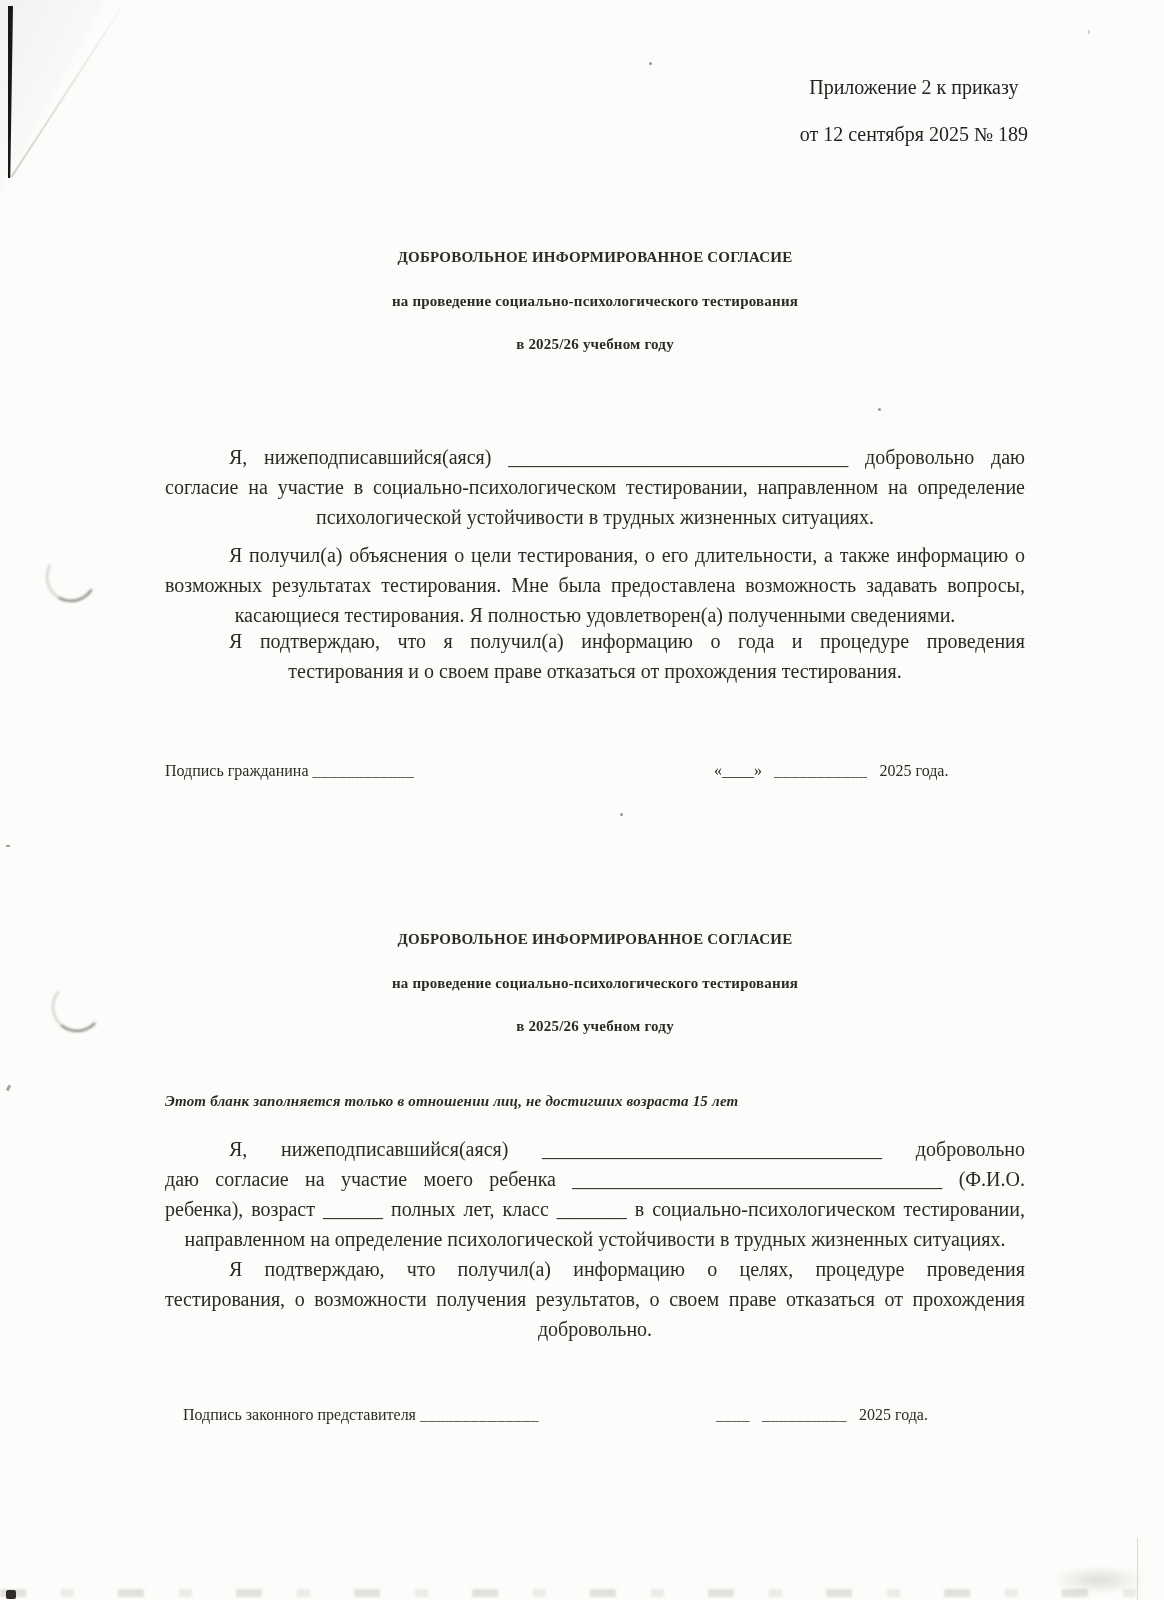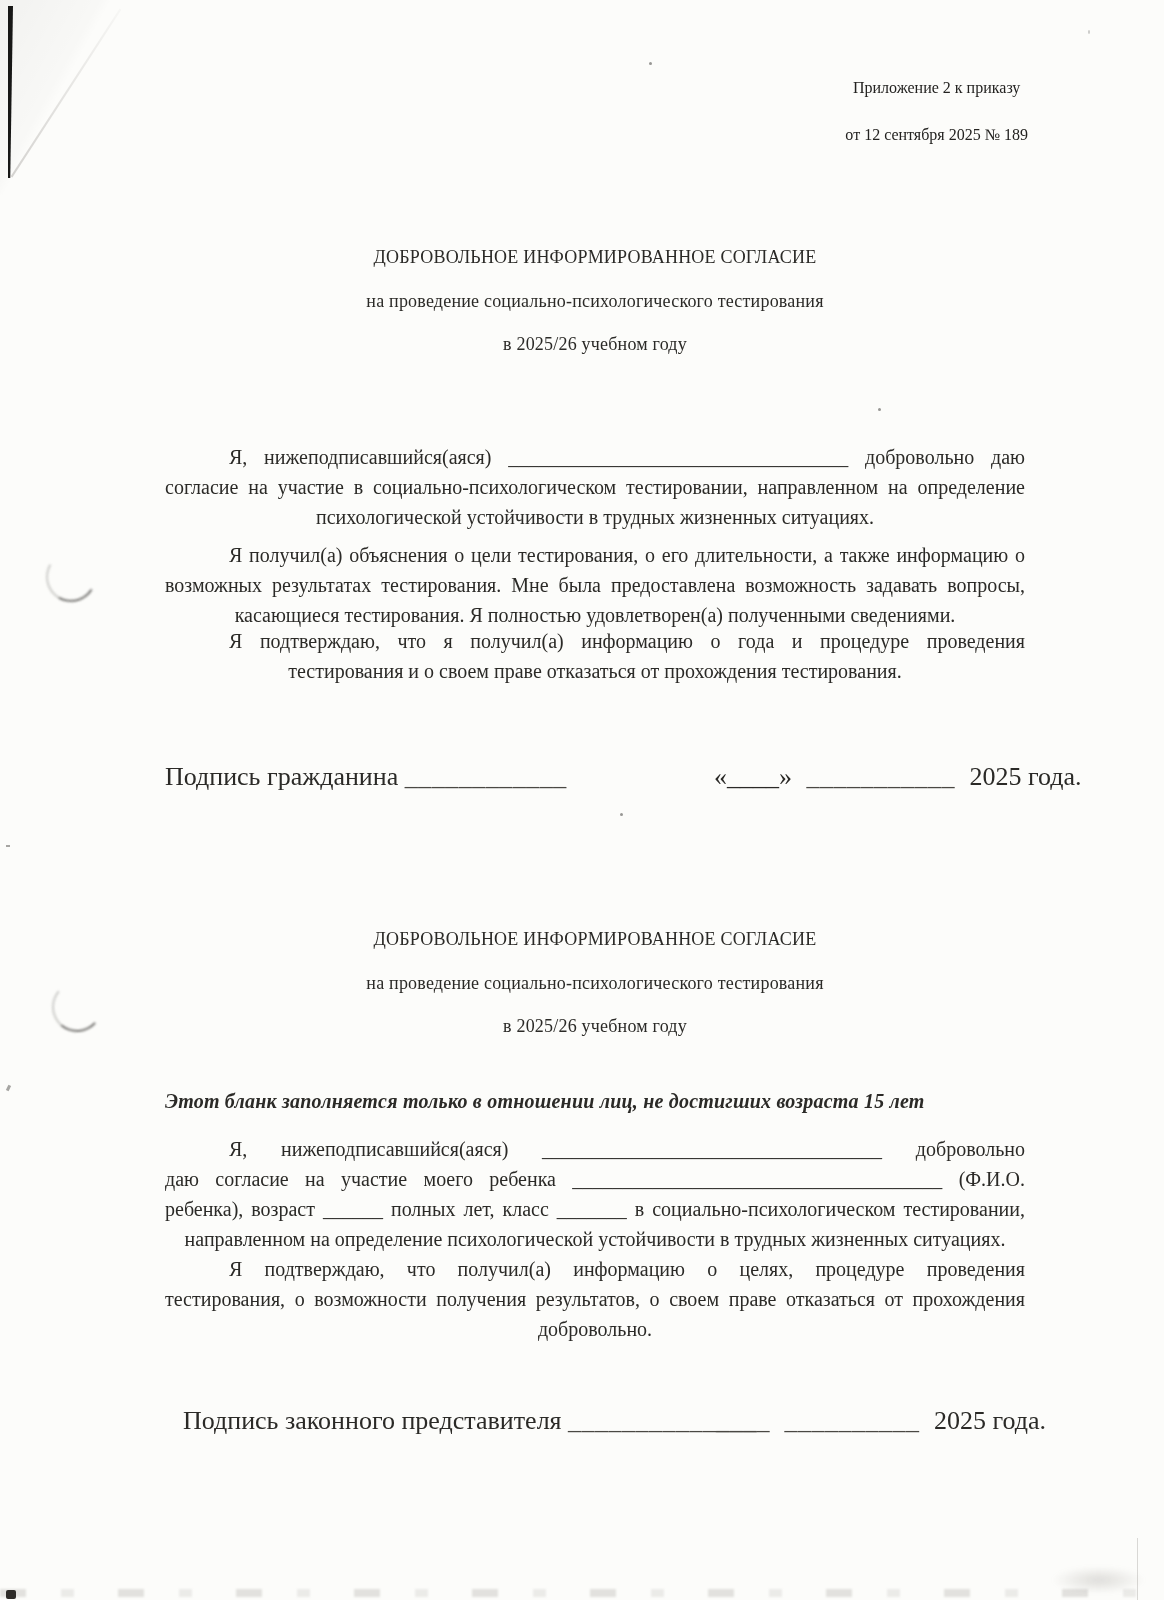--- a/index.html
+++ b/index.html
@@ -14,31 +14,31 @@
     overflow: hidden;
   }
   .block { position: absolute; left: 165px; width: 860px; font-size: 20px; line-height: 30px; }
   .jline { text-align: justify; text-align-last: justify; -moz-text-align-last: justify; }
   .lline { text-align: center; }
   .indent { text-indent: 64px; }
 
   
   .hdr {
     position: absolute; top: 64px; right: 136px;
-    text-align: center; font-size: 16px; line-height: 47px; color: #232220;
+    text-align: center; font-size: 20px; line-height: 47px; color: #232220;
   }
 
   
   .title-block { text-align: center; }
-  .title-block .tl { line-height: 43.5px; font-size: 18px; letter-spacing: 0.2px; }
+  .title-block .tl { line-height: 43.5px; font-size: 15px; letter-spacing: 0.2px; font-weight: bold; }
 
-  .note-line { font-weight: bold; font-style: italic; font-size: 20px; letter-spacing: 0.2px; }
+  .note-line { font-weight: bold; font-style: italic; font-size: 15px; letter-spacing: 0.2px; }
 
   
-  .sig-row { position: absolute; height: 32px; font-size: 26px; }
+  .sig-row { position: absolute; height: 32px; font-size: 16px; }
   .sig-left { position: absolute; left: 0; top: 0; white-space: nowrap; }
   .sig-group { position: absolute; top: 0; white-space: nowrap; }
   .sig-group > span { margin-right: 8px; }
   .sig-group > span:last-child { margin-right: 0; }
   .blank { letter-spacing: 0.5px; color: #4a4843; }
 
   
   .fold-edge {
     position: absolute; left: 8px; top: 6px; width: 5px; height: 172px;
     background: #171716;

